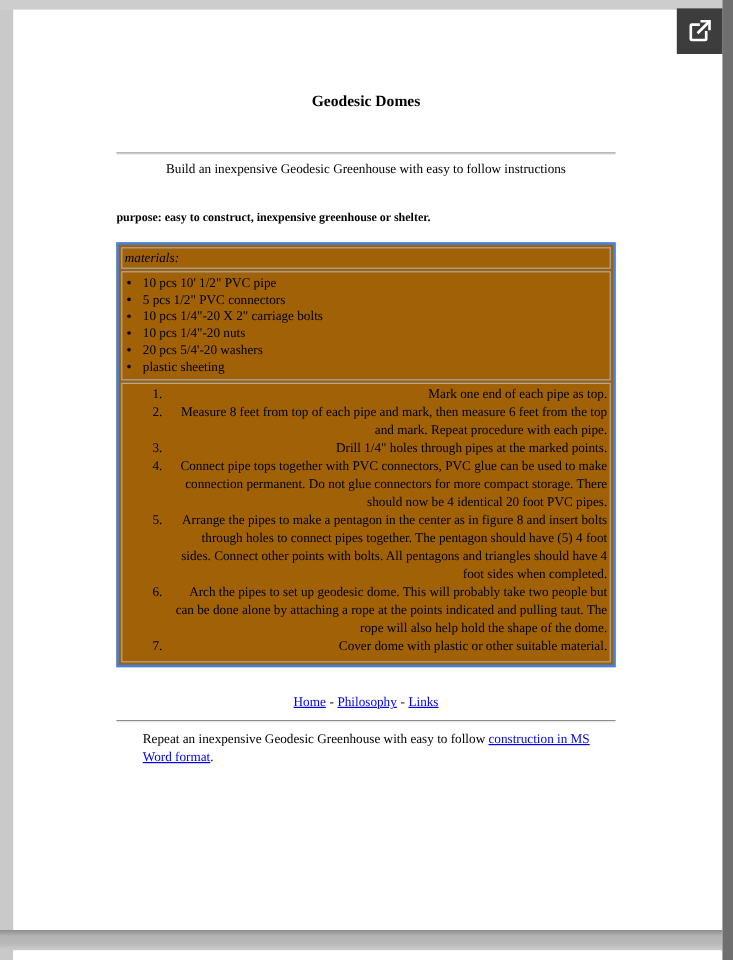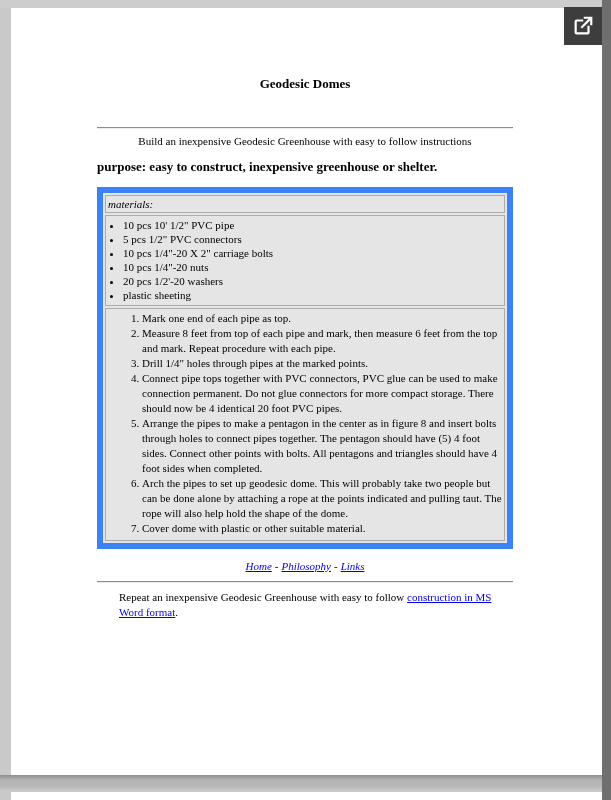--- a/index.html
+++ b/index.html
@@ -26,34 +26,34 @@
   .doc-title { margin-top: 69px; text-align: center; font-weight: bold; font-size: 13px; line-height: 14px; }
 
   .hr { height: 2px; border: 0; border-top: 1px solid #8c8c8c; border-bottom: 1px solid #ececec; background: transparent; }
   .hr-top { margin-top: 36px; }
   .hr-bottom { margin-top: 8px; }
 
   .intro { margin-top: 6px; text-align: center; line-height: 13px; }
 
   .heading { margin-top: 9px; margin-left: 20px; font-size: 17.5px; font-weight: bold; line-height: 21px; }
 
-  .purpose { margin-top: 12px; font-weight: bold; line-height: 13px; font-size: 13px; }
+  .purpose { margin-top: 27px; font-weight: bold; line-height: 13px; font-size: 10px; }
 
   table.info { margin-top: 14px; width: 416px; border-collapse: separate; border-spacing: 2px;
-               border: 6px solid #3b82f6; background: #e5e5e5; }
+               border: 2px solid #3b82f6; background: #a16207; }
   table.info td { border: 1px solid #ababab; padding: 1px 2px; vertical-align: top; font-size: 11px; }
   td.section-label { font-style: italic; line-height: 14px; }
 
   ul.materials { margin: 1px 0 2px 0; padding-left: 15px; list-style-type: disc; }
   ul.materials li { line-height: 14px; }
 
   ol.steps { margin: 1px 0 3px 0; padding-left: 34px; }
-  ol.steps li { line-height: 15px; white-space: pre-line; }
+  ol.steps li { line-height: 15px; white-space: pre-line; text-align: right; }
 
-  .nav-line { margin-top: 10px; text-align: center; line-height: 14px; font-style: italic; }
+  .nav-line { margin-top: 22px; text-align: center; line-height: 14px; }
   .nav-line a { color: #0000EE; text-decoration: underline; cursor: pointer; }
   .nav-sep { margin: 0 3px; color: #000; }
 
   .footer-text { margin-top: 7px; margin-left: 22px; line-height: 14.5px; width: 394px; }
   .footer-text a { color: #0000EE; text-decoration: underline; cursor: pointer; }
 </style>
 </head>
 <body>
 
 <div class="viewer">
@@ -75,21 +75,21 @@
           <tr>
             <td class="section-label">materials:</td>
           </tr>
           <tr>
             <td>
               <ul class="materials">
                 <li>10 pcs 10' 1/2" PVC pipe</li>
                 <li>5 pcs 1/2" PVC connectors</li>
                 <li>10 pcs 1/4"-20 X 2" carriage bolts</li>
                 <li>10 pcs 1/4"-20 nuts</li>
-                <li>20 pcs 1/2'-20 washers</li>
+                <li>20 pcs 5/4'-20 washers</li>
                 <li>plastic sheeting</li>
               </ul>
             </td>
           </tr>
           <tr>
             <td>
               <ol class="steps">
                 <li>Mark one end of each pipe as top.</li>
                 <li>Measure 8 feet from top of each pipe and mark, then measure 6 feet from the top
 and mark. Repeat procedure with each pipe.</li>

